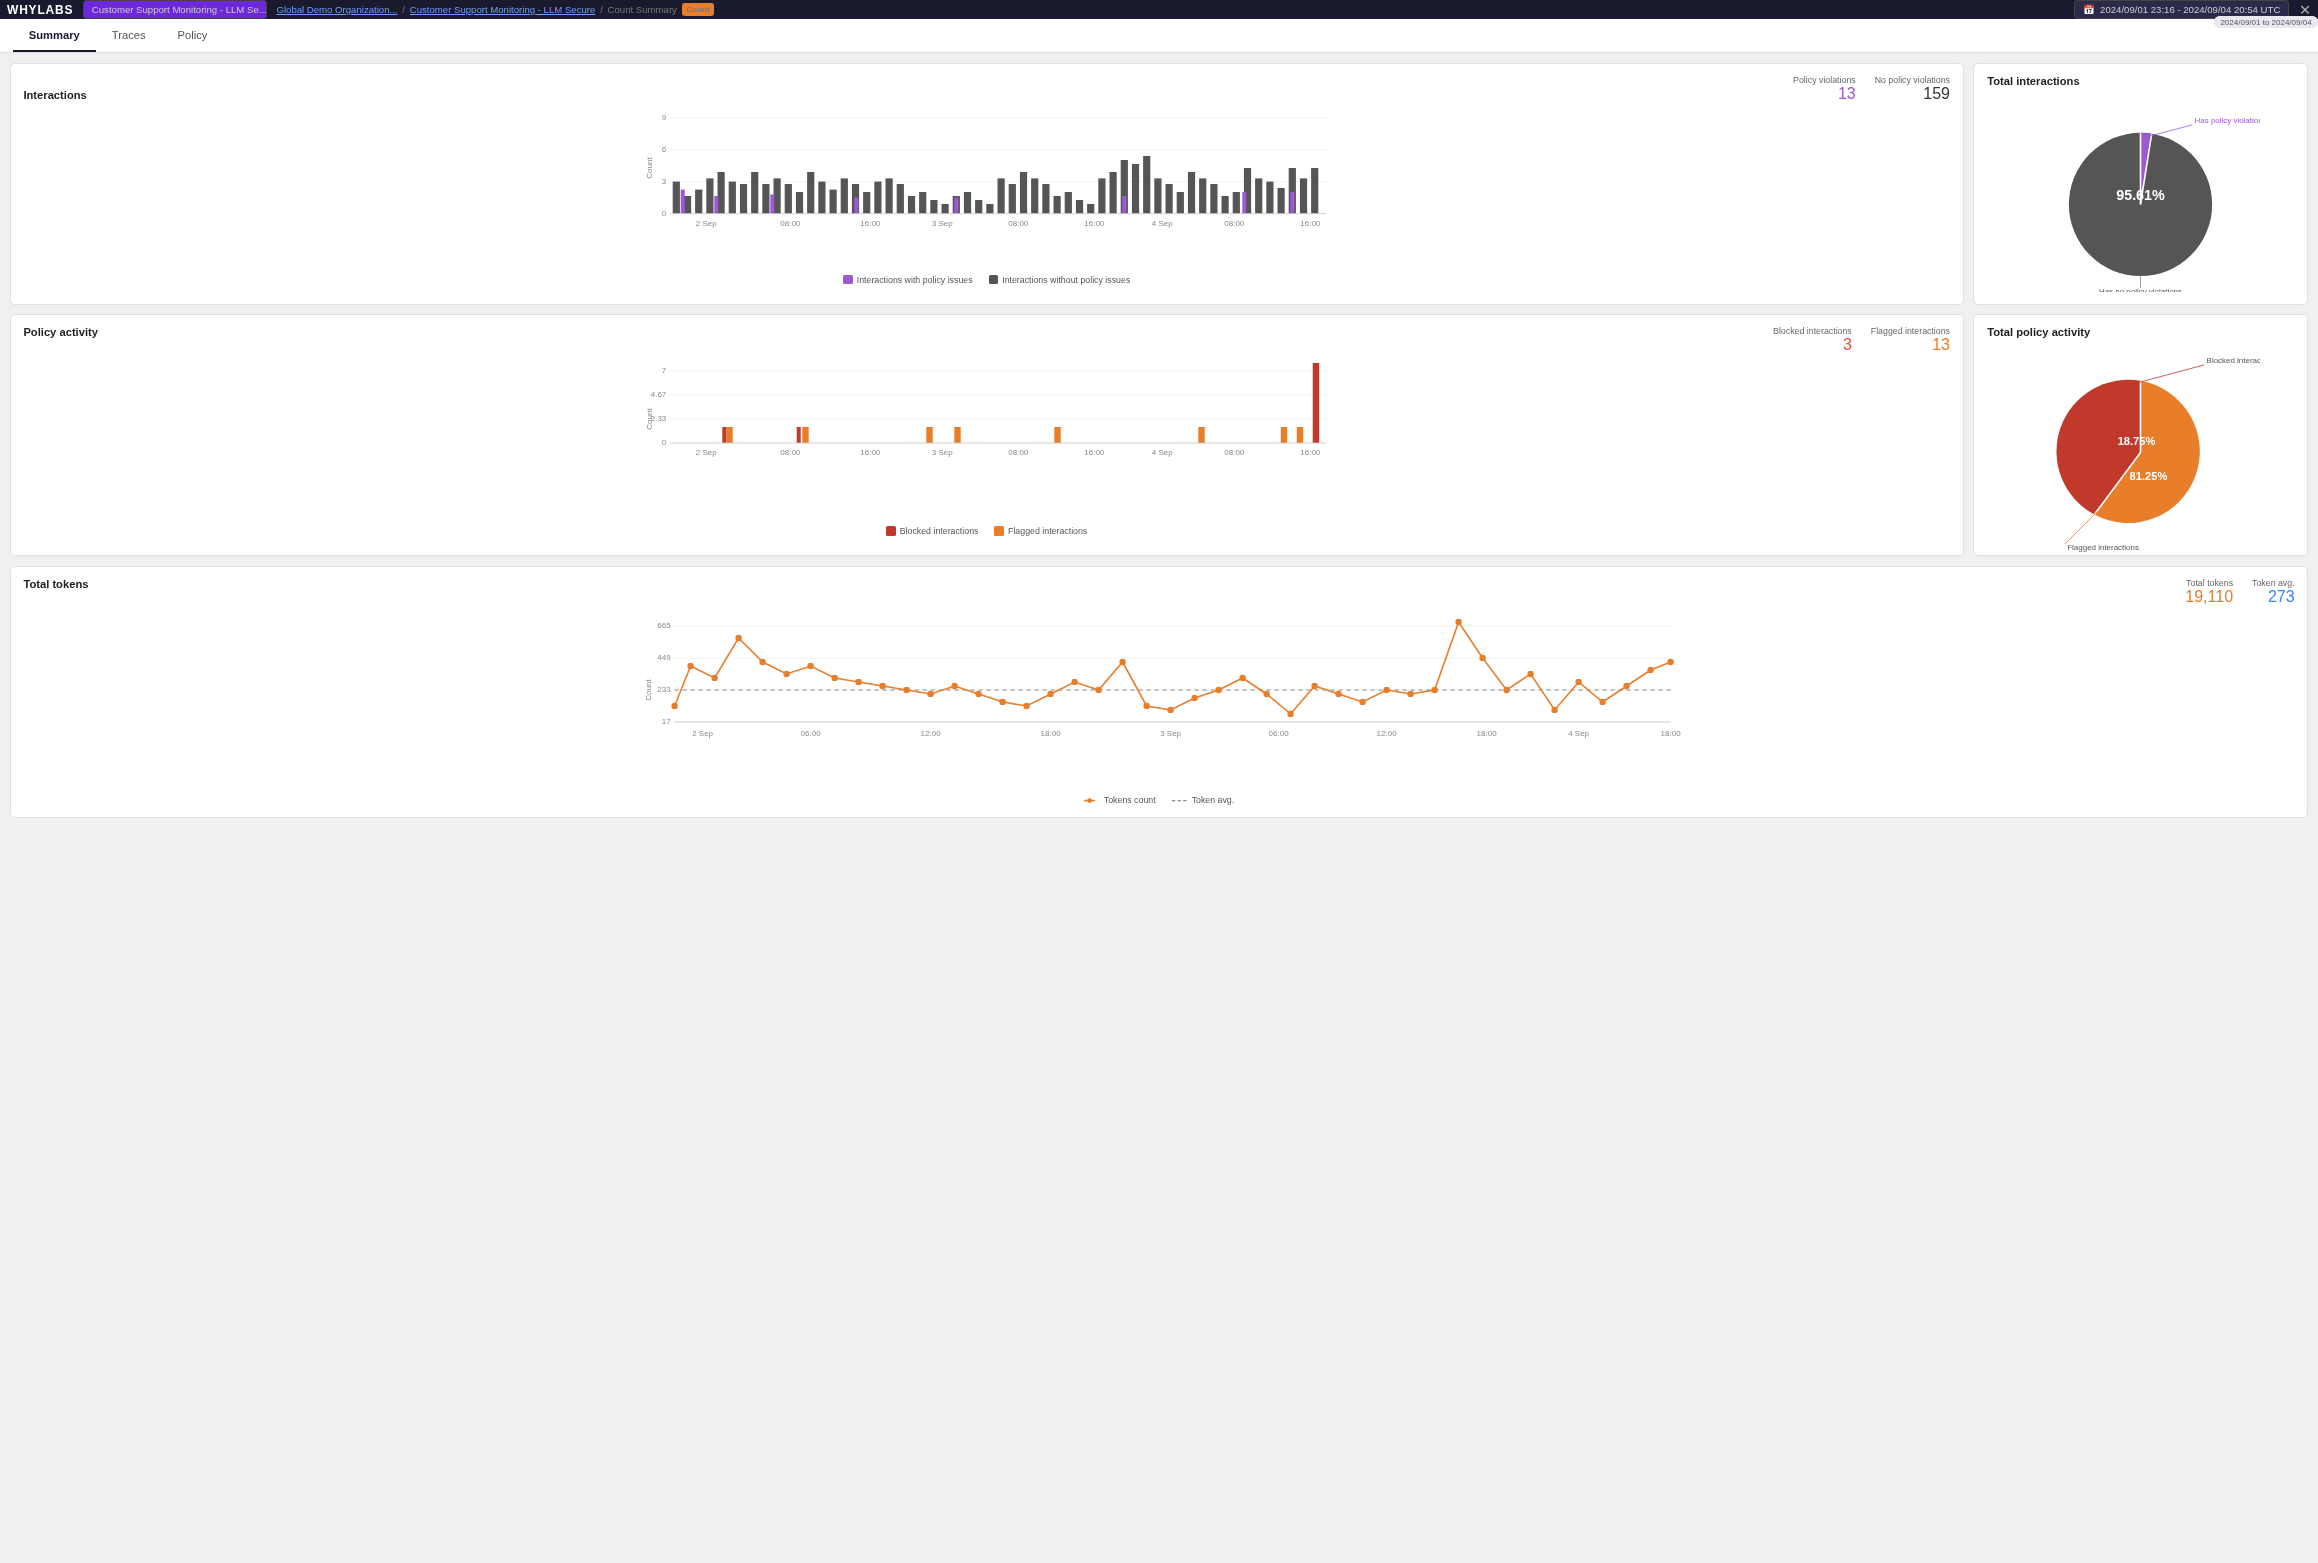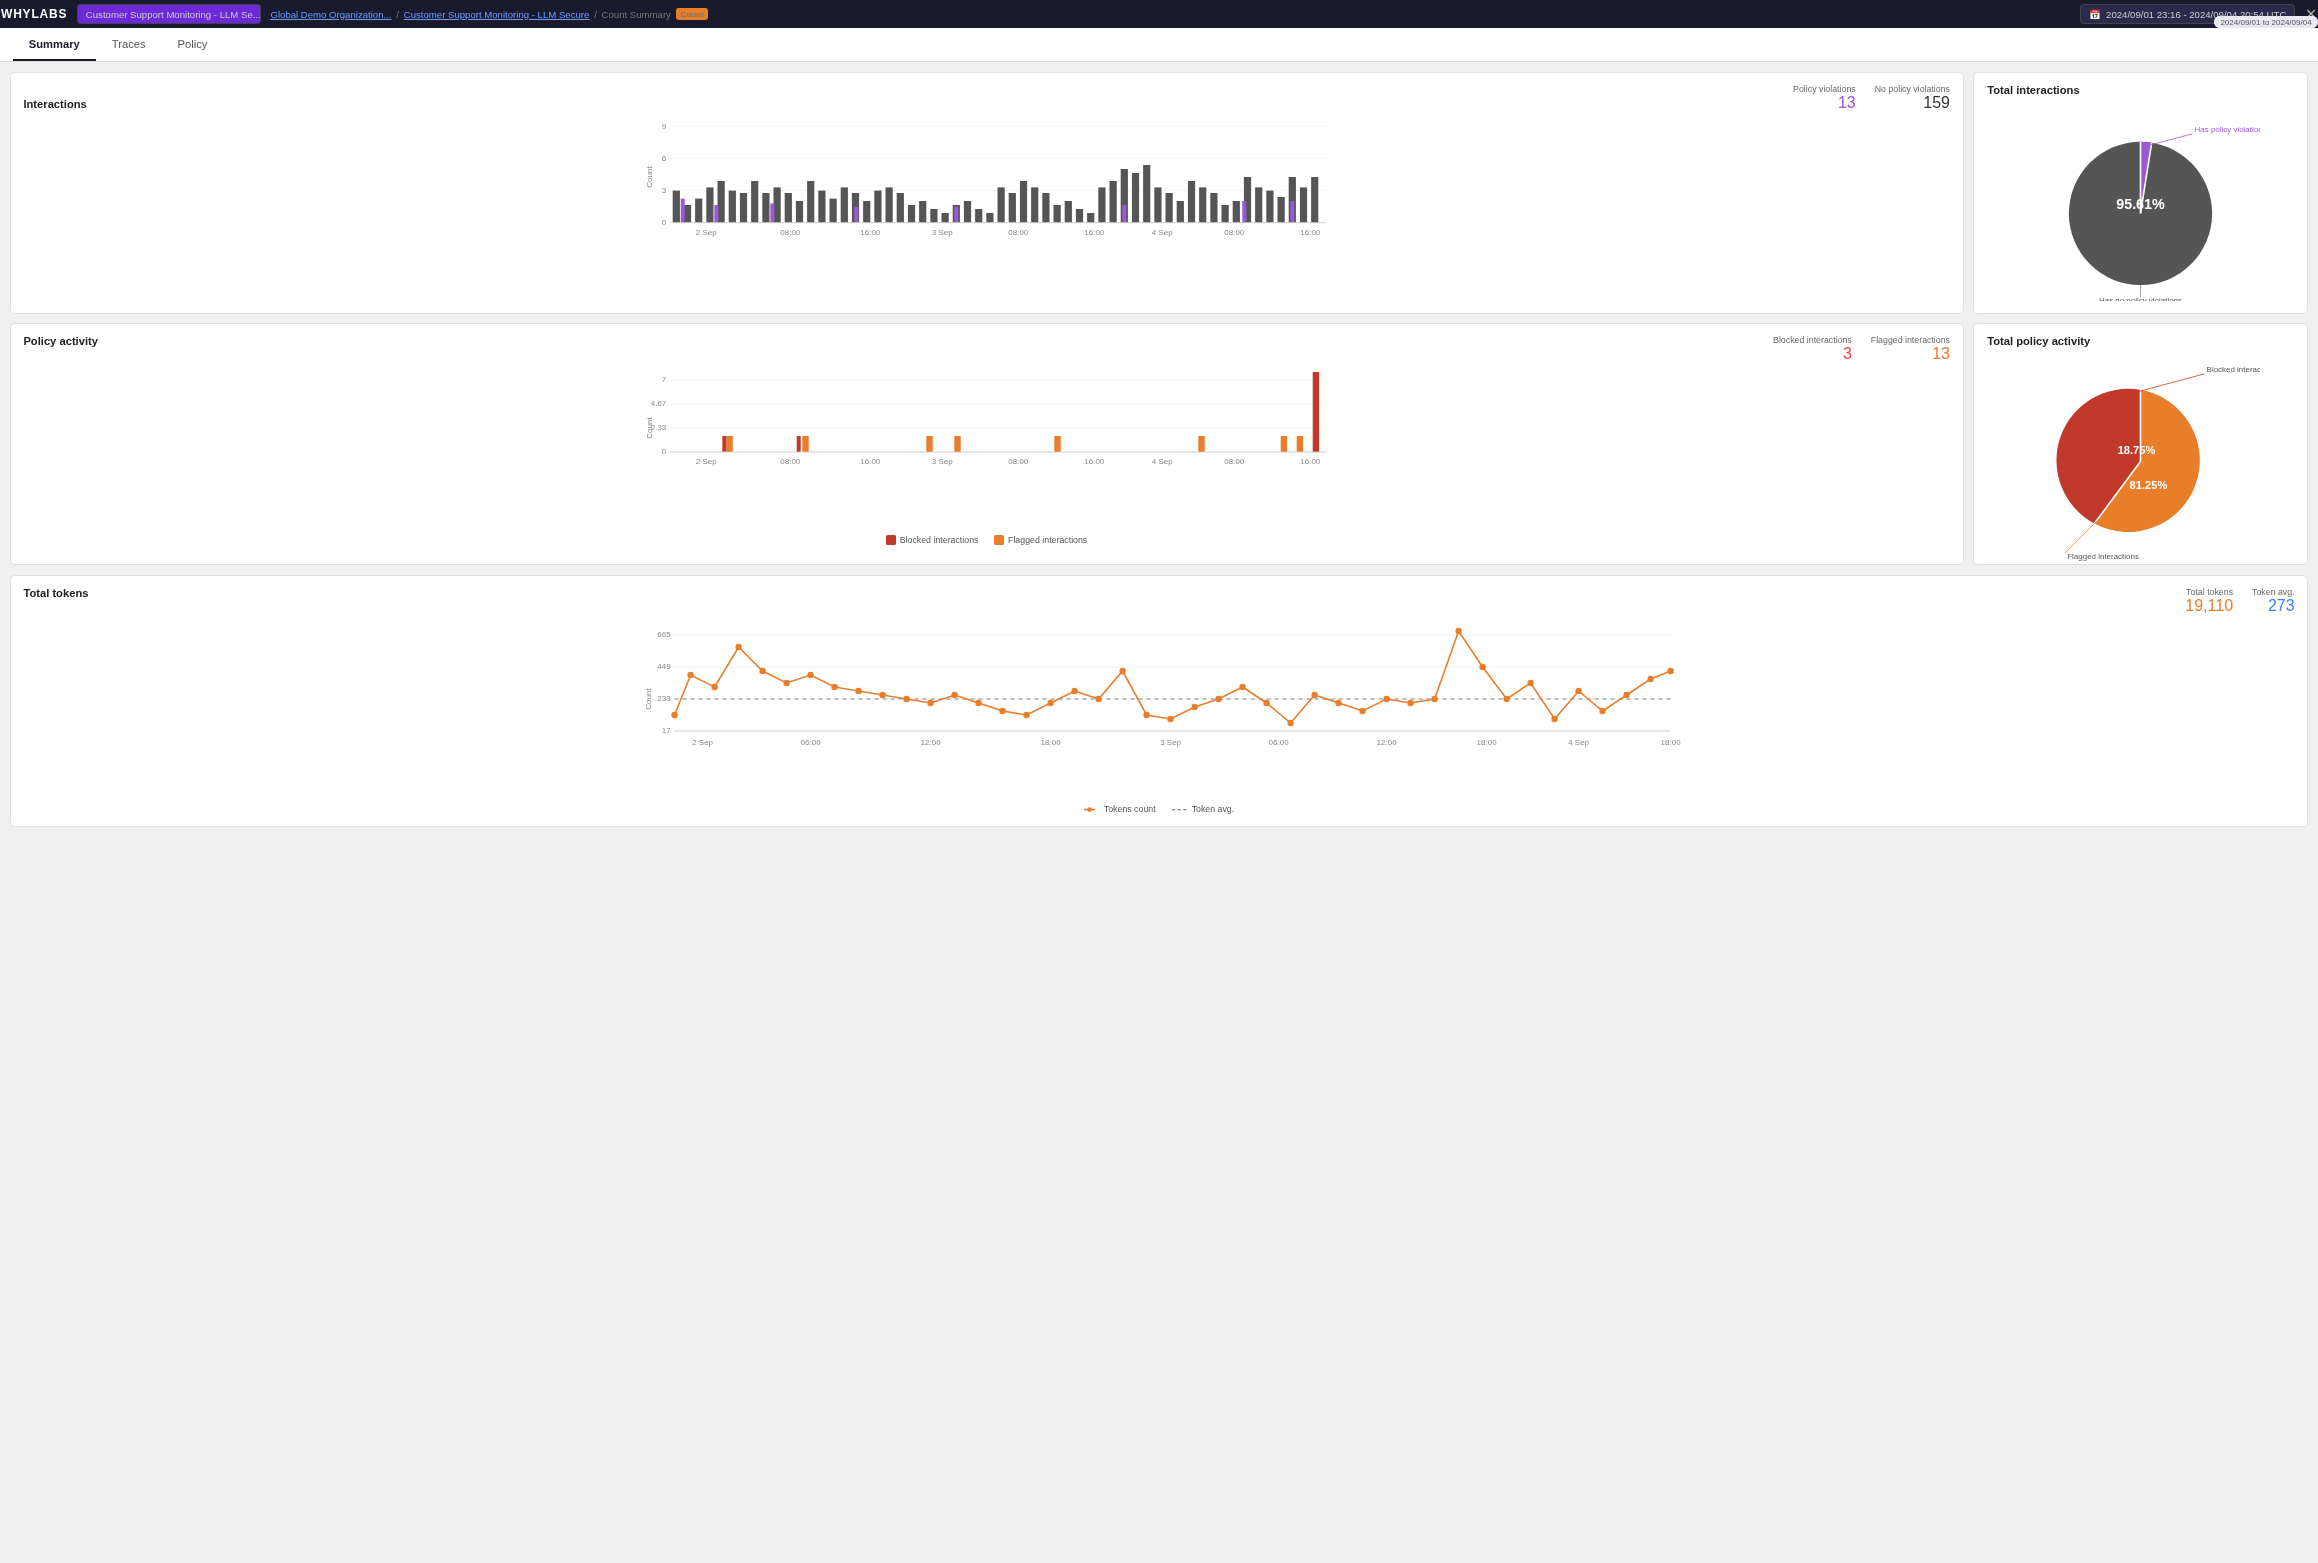--- a/index.html
+++ b/index.html
@@ -3,22 +3,22 @@
   <meta charset="utf-8">
   <style>
     * { box-sizing: border-box; margin: 0; padding: 0; }
     body { background: #f0f0f0; font-family: -apple-system, BlinkMacSystemFont, 'Segoe UI', sans-serif; font-size: 10.4px; color: #333; }
 
     
     .header {
       background: #1a1a2e;
       display: flex;
       align-items: center;
-      padding: 0 1px;
-      height: 28px;
+      padding: 0 7px;
+      height: 19px;
       gap: 9.6px;
     }
     .logo {
       color: white;
       font-weight: 900;
       font-size: 12px;
       letter-spacing: 0.8px;
       white-space: nowrap;
     }
     .app-selector {
@@ -309,20 +309,30 @@
         <text x="185" y="148" font-size="10" fill="#888" text-anchor="middle">08:00</text>
         <text x="285" y="148" font-size="10" fill="#888" text-anchor="middle">16:00</text>
         <text x="375" y="148" font-size="10" fill="#888" text-anchor="middle">3 Sep</text>
         <text x="470" y="148" font-size="10" fill="#888" text-anchor="middle">08:00</text>
         <text x="565" y="148" font-size="10" fill="#888" text-anchor="middle">16:00</text>
         <text x="650" y="148" font-size="10" fill="#888" text-anchor="middle">4 Sep</text>
         <text x="740" y="148" font-size="10" fill="#888" text-anchor="middle">08:00</text>
         <text x="835" y="148" font-size="10" fill="#888" text-anchor="middle">16:00</text>
       </svg>
     </div>
+    <div class="chart-legend">
+      <div class="legend-item">
+        <div class="legend-dot" style="background:#9b59d6;"></div>
+        <span>Interactions with policy issues</span>
+      </div>
+      <div class="legend-item">
+        <div class="legend-dot" style="background:#555;"></div>
+        <span>Interactions without policy issues</span>
+      </div>
+    </div>
   </div>
 
   <div class="card pie-card-1">
     <div style="display:flex; justify-content:space-between; align-items:flex-start; margin-bottom:8px;">
       <div class="card-title">Total interactions</div>
       <div class="pie-date-label">2024/09/01 to 2024/09/04</div>
     </div>
     <div style="position:relative; display:flex; justify-content:center; align-items:center; height:191px;">
       <svg width="239" height="191" viewBox="0 0 300 240" style="font-size:13px">
 

